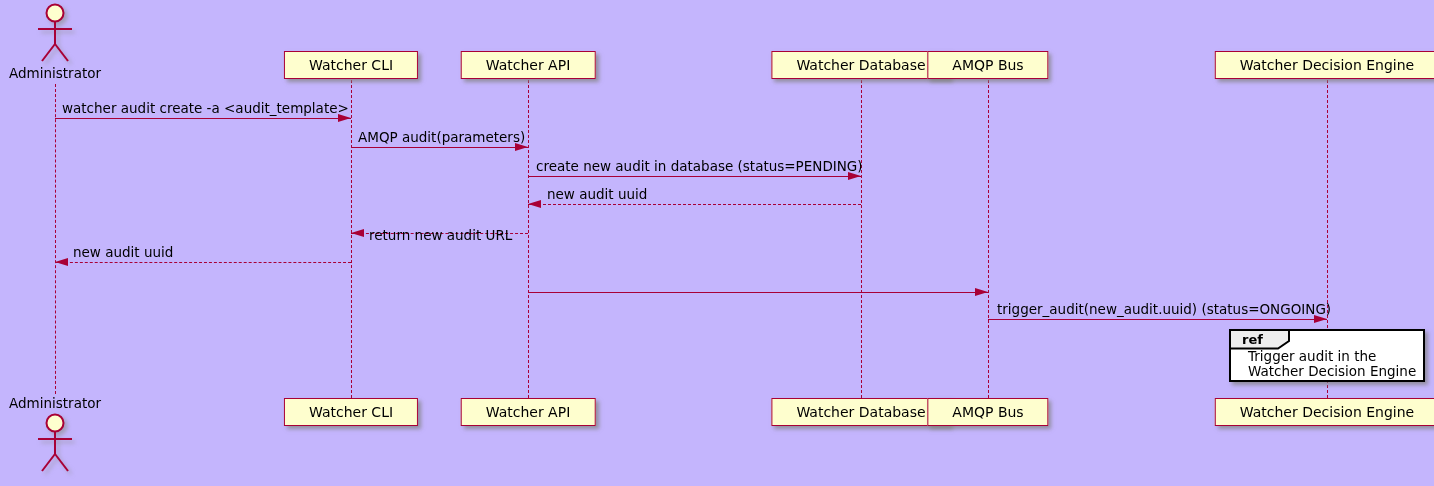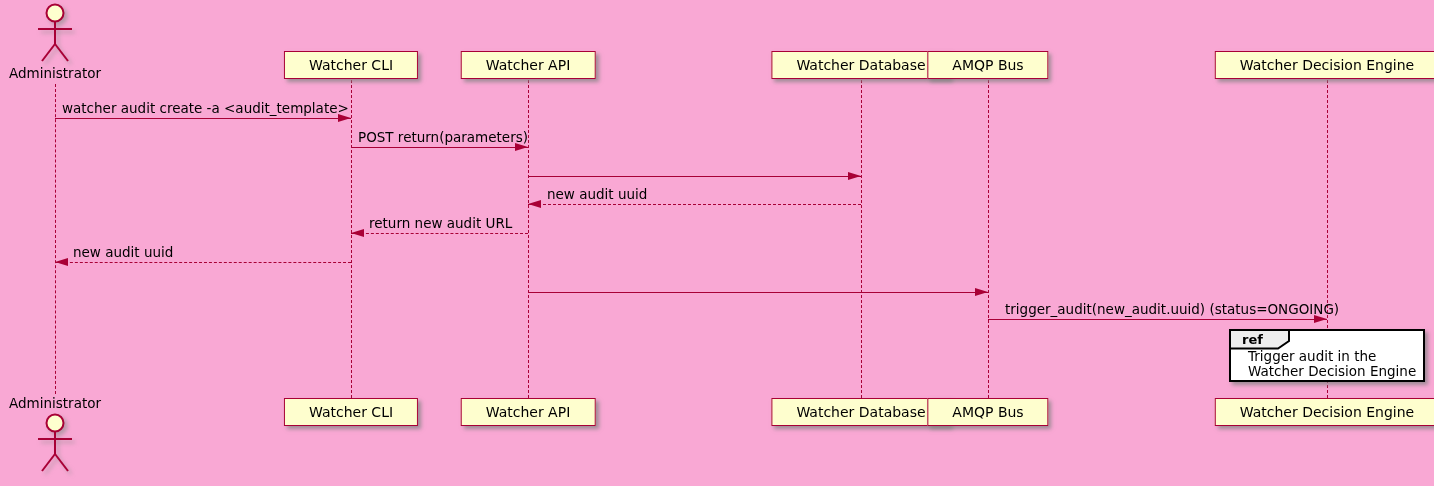--- a/index.html
+++ b/index.html
@@ -1,17 +1,17 @@
 <!DOCTYPE html>
 <html><head>
 <meta charset="utf-8">
 <style>
   html,body { margin:0; padding:0; background:#ffffff; }
   #canvas {
-    position:relative; width:1434px; height:486px; background:#f9a8d4;
+    position:relative; width:1434px; height:486px; background:#c4b5fd;
     font-family:"DejaVu Sans", sans-serif; color:#000; overflow:hidden;
   }
   .lifeline {
     position:absolute; width:0; border-left:1px dashed #A80036;
   }
   .pbox {
     position:absolute; transform:translateX(-50%);
     background:#FEFECE; border:1.5px solid #A80036;
     height:26px; line-height:26px; padding:0 24px;
     font-size:14px; white-space:nowrap; text-align:center;
@@ -72,43 +72,44 @@
   <div class="pbox" style="left:861px;top:51px;">Watcher Database</div>
   <div class="pbox" style="left:988px;top:51px;">AMQP Bus</div>
   <div class="pbox" style="left:1327px;top:51px;">Watcher Decision Engine</div>
 
   <div class="mline solid" style="left:55px;top:118px;width:296px;"></div>
   <div class="ahead right" style="left:338px;top:113.5px;"></div>
   <div class="mlabel" style="left:62px;top:101px;text-align:right;">watcher audit create -a &lt;audit_template&gt;</div>
 
   <div class="mline solid" style="left:351px;top:147px;width:177px;"></div>
   <div class="ahead right" style="left:515px;top:142.5px;"></div>
-  <div class="mlabel" style="left:358px;top:130px;">POST return(parameters)</div>
+  <div class="mlabel" style="left:358px;top:130px;">AMQP audit(parameters)</div>
 
   <div class="mline solid" style="left:528px;top:176px;width:333px;"></div>
   <div class="ahead right" style="left:848px;top:171.5px;"></div>
+  <div class="mlabel" style="left:536px;top:159px;">create new audit in database (status=PENDING)</div>
 
   <div class="mline dashed" style="left:528px;top:204px;width:333px;"></div>
   <div class="ahead left" style="left:528px;top:199.5px;"></div>
   <div class="mlabel" style="left:547px;top:187px;">new audit uuid</div>
 
   <div class="mline dashed" style="left:351px;top:233px;width:177px;"></div>
   <div class="ahead left" style="left:351px;top:228.5px;"></div>
-  <div class="mlabel" style="left:369px;top:216px;">return new audit URL</div>
+  <div class="mlabel" style="left:369px;top:228px;">return new audit URL</div>
 
   <div class="mline dashed" style="left:55px;top:262px;width:296px;"></div>
   <div class="ahead left" style="left:55px;top:257.5px;"></div>
   <div class="mlabel" style="left:73px;top:245px;">new audit uuid</div>
 
   <div class="mline solid" style="left:528px;top:292px;width:460px;"></div>
   <div class="ahead right" style="left:975px;top:287.5px;"></div>
 
   <div class="mline solid" style="left:988px;top:319px;width:339px;"></div>
   <div class="ahead right" style="left:1314px;top:314.5px;"></div>
-  <div class="mlabel" style="left:997px;top:302px;margin-left:8px;">trigger_audit(new_audit.uuid) (status=ONGOING)</div>
+  <div class="mlabel" style="left:997px;top:302px;">trigger_audit(new_audit.uuid) (status=ONGOING)</div>
 
   <div id="ref-box">
     <svg id="ref-tab-svg" width="62" height="21" viewBox="0 0 62 21">
       <path d="M1,1 H60 V12 L49,19.5 H1 Z" fill="#EEEEEE" stroke="#000000" stroke-width="2"></path>
     </svg>
     <div id="ref-keyword">ref</div>
     <div class="ref-line" style="top:18px;text-align:right;">Trigger audit in the</div>
     <div class="ref-line" style="top:33px;">Watcher Decision Engine</div>
   </div>
 

